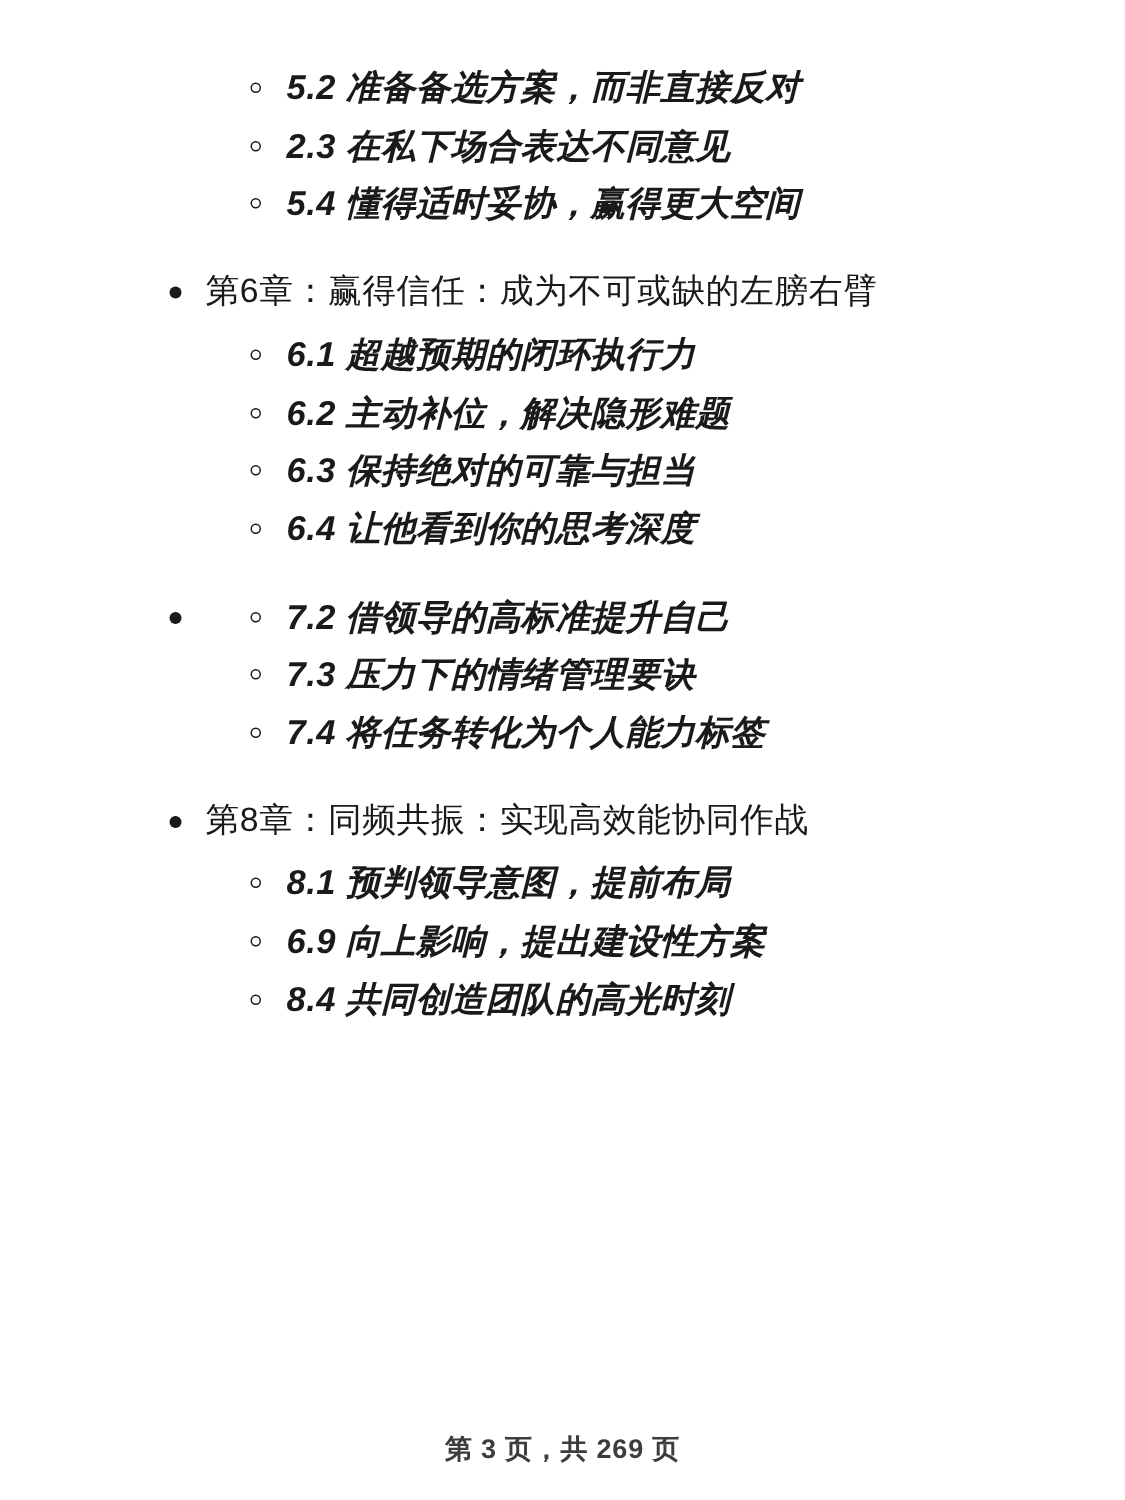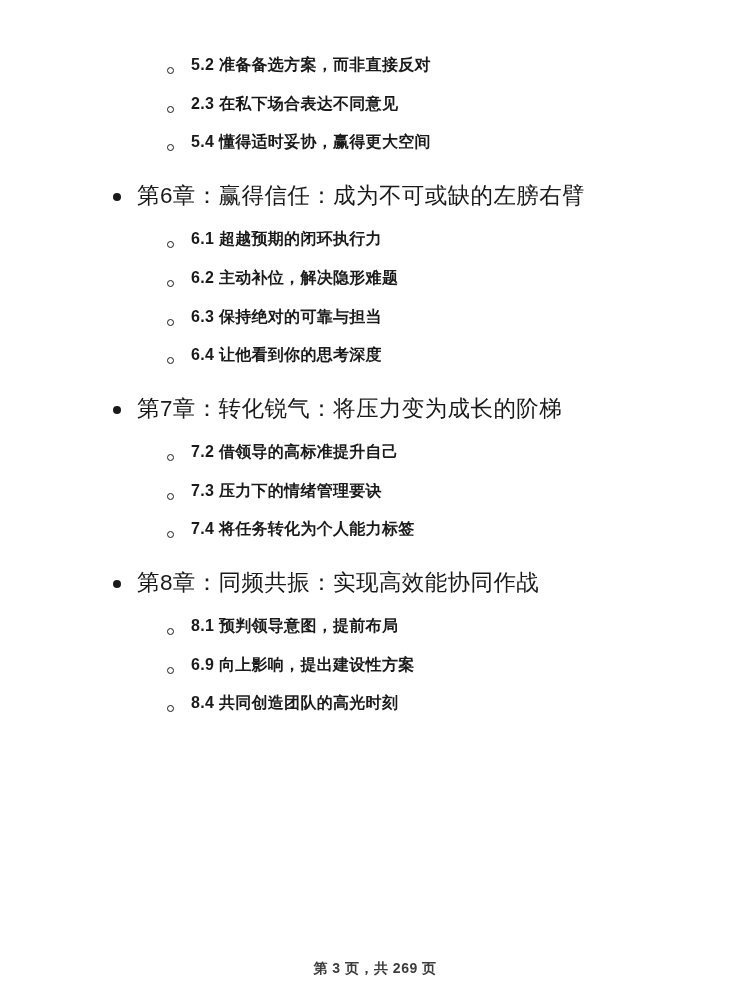--- a/index.html
+++ b/index.html
@@ -41,26 +41,27 @@
     left: 58px;
     top: 13px;
     width: 8px;
     height: 8px;
     border-radius: 50%;
     background: #1a1a1a;
   }
   
   .section {
     position: relative;
-    font-size: 16px;
+    font-size: 23px;
     font-weight: 700;
     letter-spacing: 0.3px;
     line-height: 1.42;
-    margin: 16px 0 6px 0;
+    margin: 4px 0 6px 0;
     padding-left: 136px;
+    font-style: italic;
   }
   .section .bullet-hollow {
     position: absolute;
     left: 112px;
     top: 13px;
     width: 7px;
     height: 7px;
     border-radius: 50%;
     border: 1.6px solid #1a1a1a;
     background: transparent;
@@ -71,21 +72,21 @@
   }
   .group-sections {
     margin-top: 10px;
   }
   .footer {
     position: absolute;
     left: 0;
     right: 0;
     bottom: 22px;
     text-align: center;
-    font-size: 14px;
+    font-size: 18px;
     font-weight: 700;
     color: #3d3d3d;
     letter-spacing: 0.5px;
   }
 </style>
 </head>
 <body>
 
 <div class="page">
 
@@ -127,21 +128,20 @@
         <div class="section">
           <span class="bullet-hollow"></span>
           <span>6.4 让他看到你的思考深度</span>
         </div>
       </div>
     </div>
 
     <div class="group" style="margin-top:26px;">
       <div class="chapter">
         <span class="bullet"></span>
-        <span>第7章：转化锐气：将压力变为成长的阶梯</span>
       </div>
       <div class="group-sections">
         <div class="section">
           <span class="bullet-hollow"></span>
           <span>7.2 借领导的高标准提升自己</span>
         </div>
         <div class="section">
           <span class="bullet-hollow"></span>
           <span>7.3 压力下的情绪管理要诀</span>
         </div>

